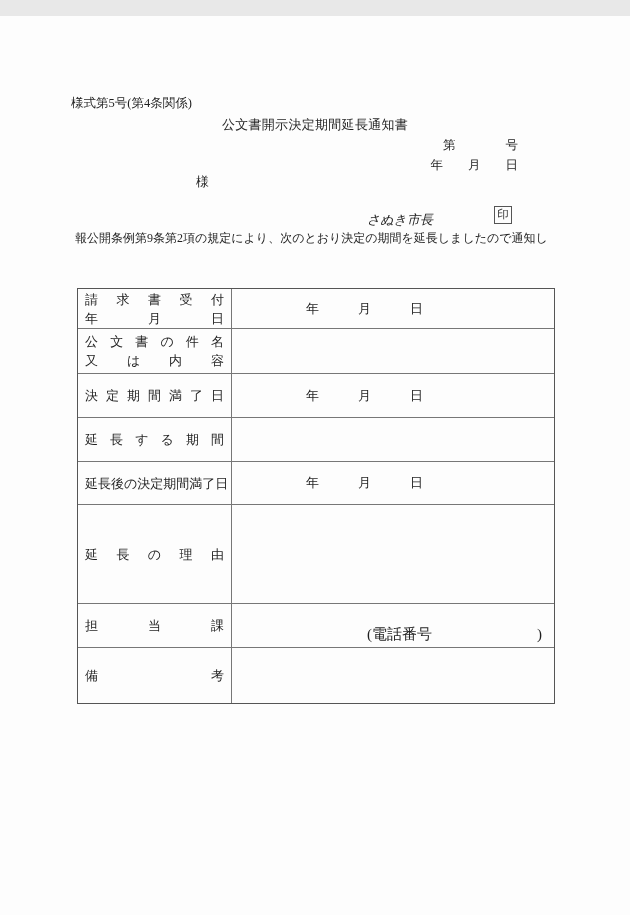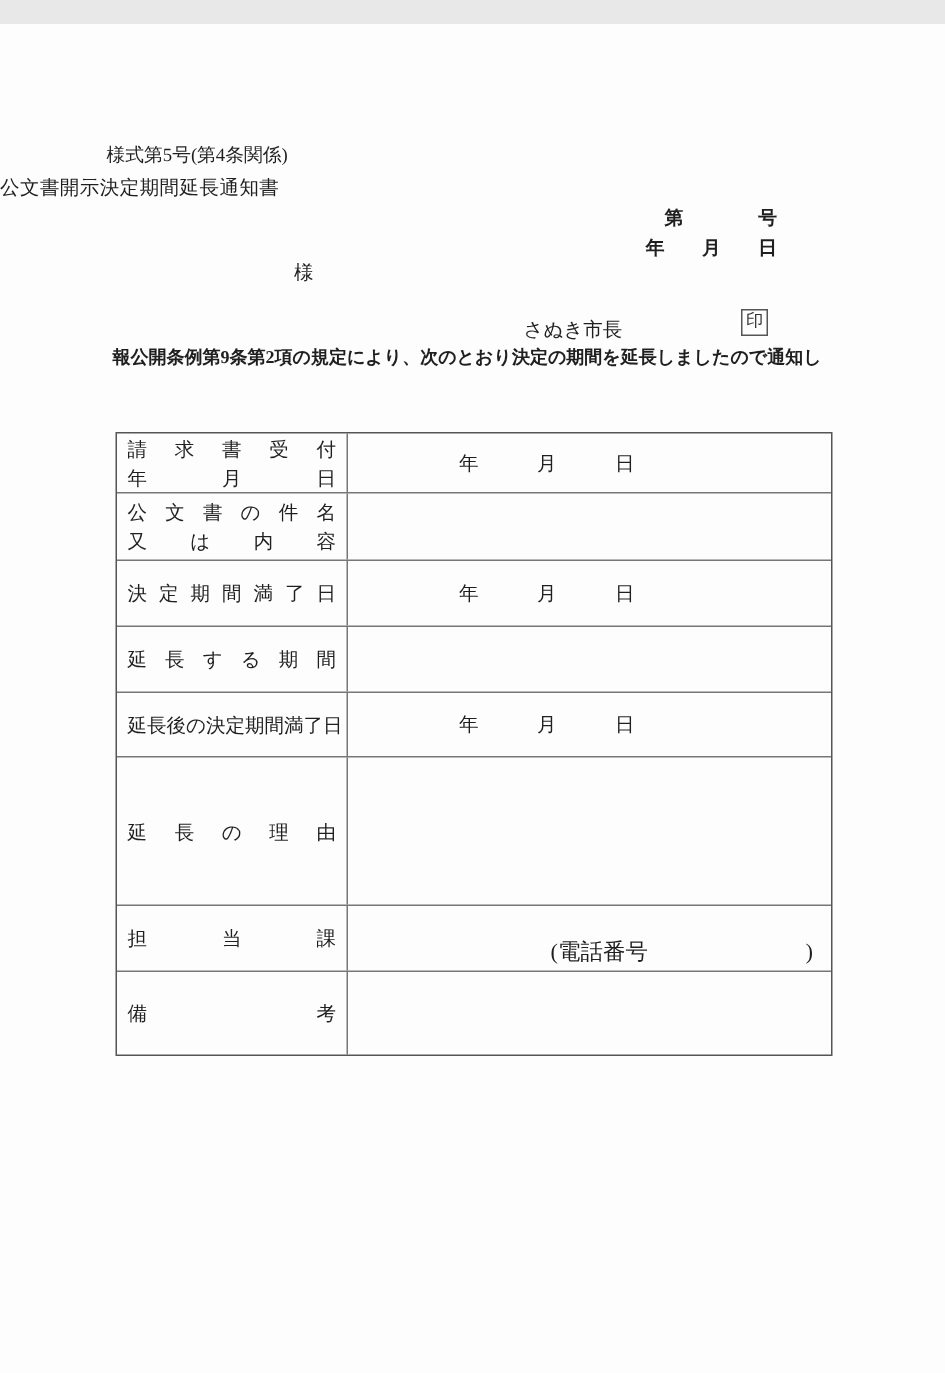--- a/index.html
+++ b/index.html
@@ -7,50 +7,51 @@
   .page {
     position: relative;
     width: 630px;
     height: 915px;
     margin: 16px auto;
     background: #fdfdfd;
     color: #1f1f1f;
     font-family: "Liberation Serif", "DejaVu Serif", serif;
     overflow: hidden;
   }
-  .pre { white-space: pre; font-weight: bold; }
+  .pre { white-space: pre; }
 
   .form-number {
     position: absolute;
     left: 71px; top: 79px;
     font-size: 12.5px;
   }
   .doc-title {
     position: absolute;
     left: 0; right: 0; top: 100px;
-    text-align: left;
+    text-align: center;
     font-size: 13px;
     letter-spacing: 0.3px;
   }
   .number-date-block {
     position: absolute;
     top: 119px; right: 112px;
     text-align: right;
     font-size: 12.5px;
     line-height: 20px;
   }
   .addressee {
     position: absolute;
     left: 196px; top: 157px;
     font-size: 13px;
   }
   .issuer-line {
     position: absolute;
-    left: 349px; top: 195px;
-    font-size: 13px;
+    left: 367px; top: 195px;
+    font-size: 13px;
+    font-style: italic;
   }
   .seal-box {
     position: absolute;
     left: 494px; top: 190px;
     width: 18px; height: 18px;
     border: 1.5px solid #555;
     font-size: 11.5px;
     line-height: 15px;
     text-align: center;
     color: #333;

